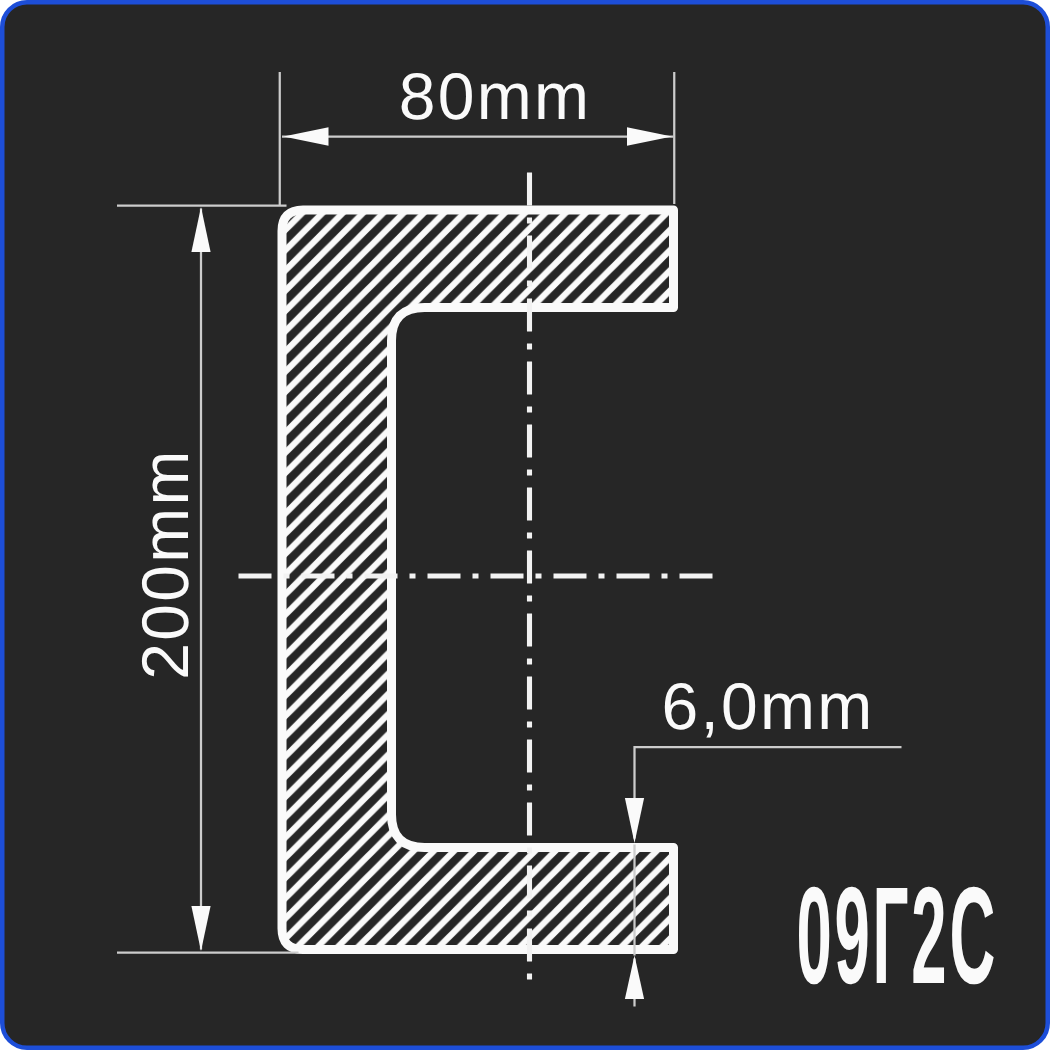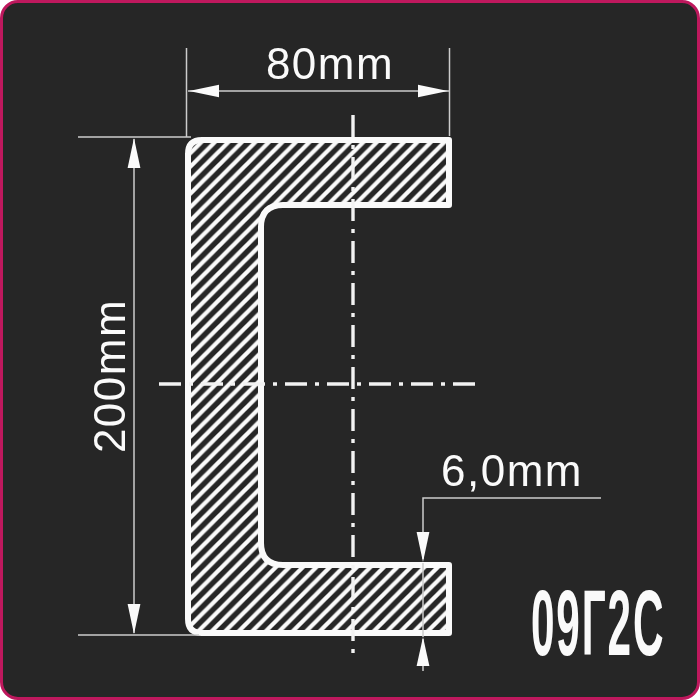--- a/index.html
+++ b/index.html
@@ -10,21 +10,21 @@
     background: #ffffff;
     font-family: "Liberation Sans", sans-serif;
   }
   .card {
     position: absolute;
     left: 0; top: 0;
     width: 700px;
     height: 700px;
     box-sizing: border-box;
     background: #262626;
-    border: 3px solid #be185d;
+    border: 3px solid #1d4ed8;
     border-radius: 18px;
     overflow: hidden;
   }
   .card svg {
     position: absolute;
     left: 0; top: 0;
     width: 700px;
     height: 700px;
   }
   .dim-text {

